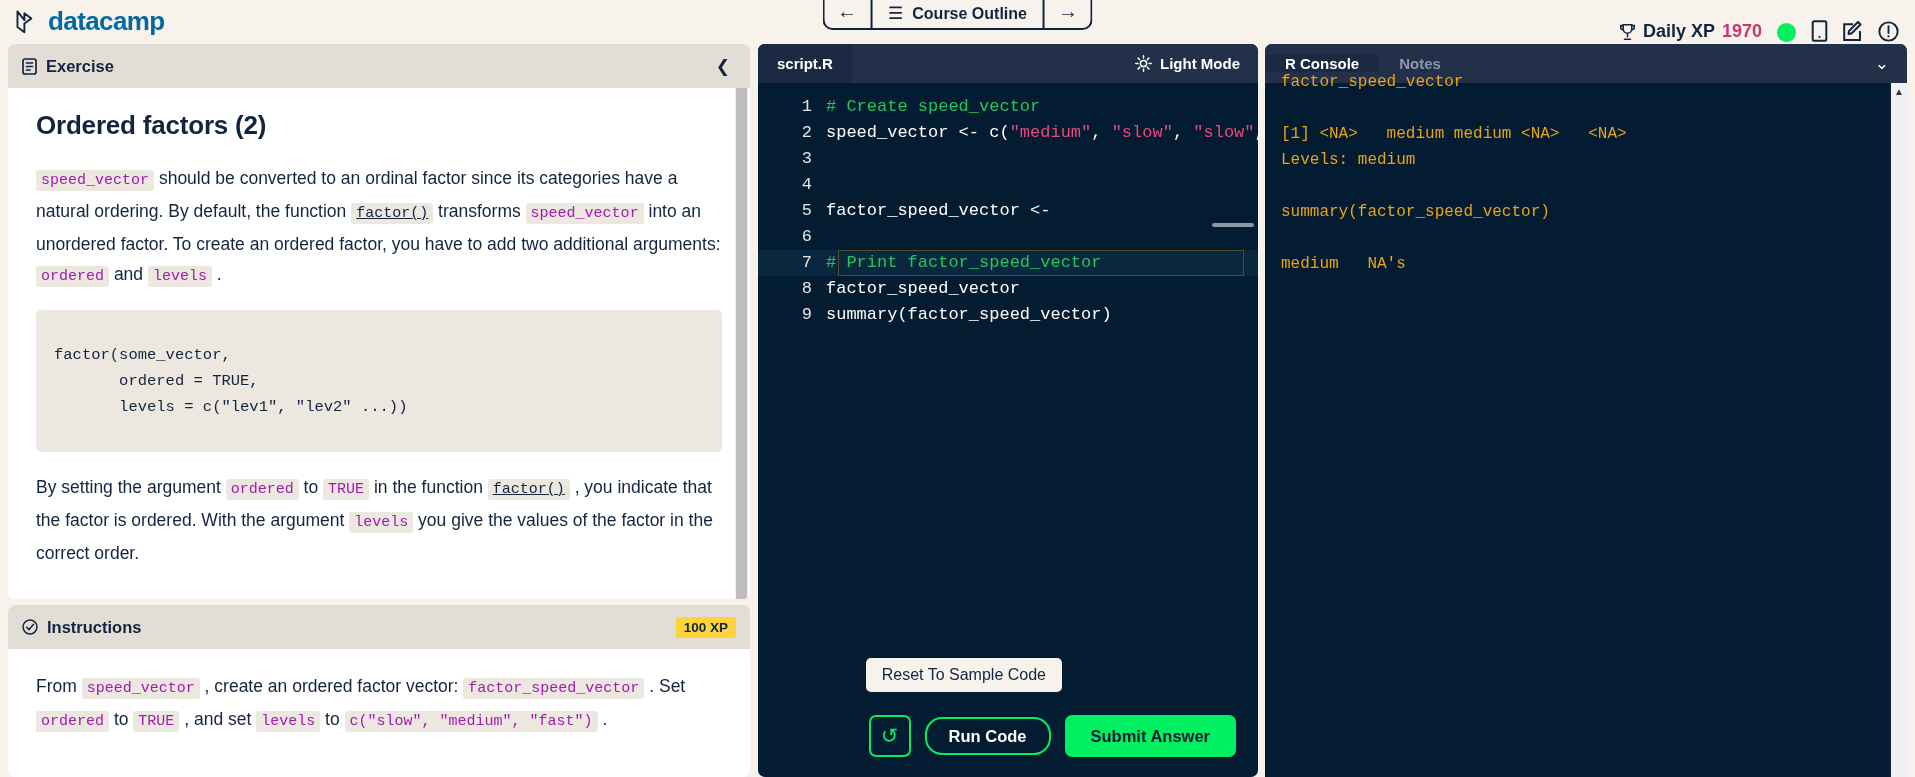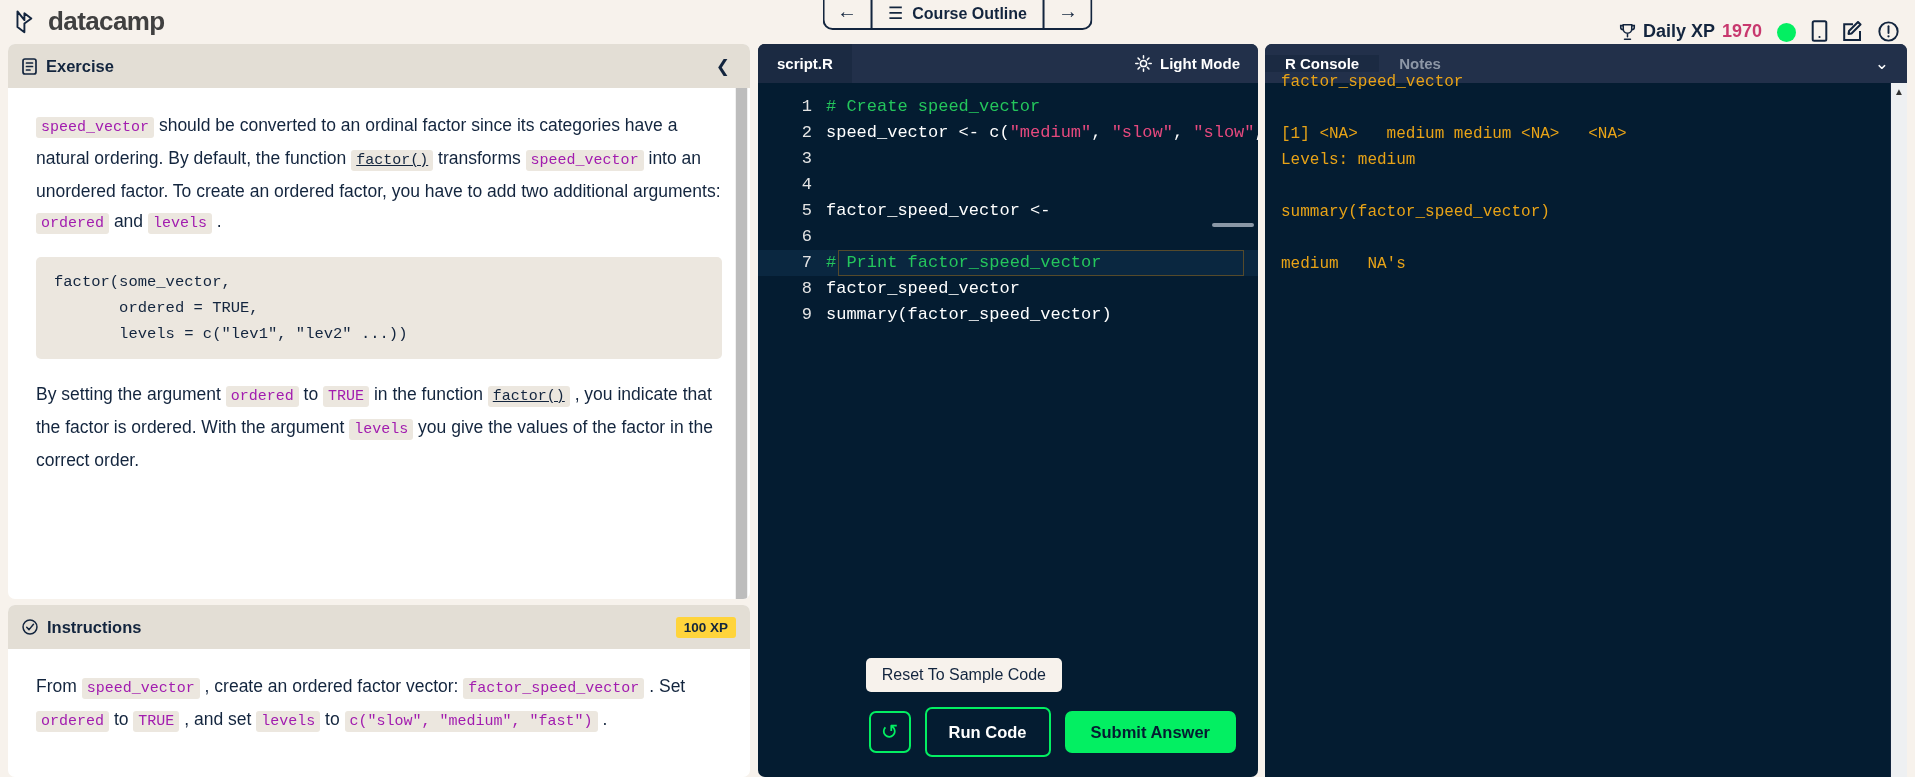--- a/index.html
+++ b/index.html
@@ -16,21 +16,21 @@
     position: absolute; top: 0; left: 0; width: 1915px; height: 42px;
     background: #f7f2ec;
     display: flex; align-items: center;
   }
   .brand {
     display: flex; align-items: center; gap: 8px;
     margin-left: 14px;
   }
   .brand-logo { width: 26px; height: 26px; display:block; }
   .brand-name {
-    font-size: 26px; font-weight: 700; color: #404040;
+    font-size: 26px; font-weight: 700; color: #0369a1;
     letter-spacing: -0.6px;
   }
   .nav-center {
     position: absolute; left: 50%; transform: translateX(-50%);
     top: -12px;
     display: flex; align-items: stretch;
     border: 2px solid #13253e;
     border-top: none;
     border-radius: 0 0 10px 10px;
     background: #f7f2ec;
@@ -127,21 +127,21 @@
     background: #ece7df;
     padding: 2px 5px;
     border-radius: 3px;
     color: #13253e;
     text-decoration: underline;
     cursor: pointer;
   }
   pre.ex-code {
     background: #ece7df;
     border-radius: 5px;
-    padding: 12px 18px;
+    padding: 32px 18px;
     font-family: "Liberation Mono", monospace;
     font-size: 15.5px;
     line-height: 26px;
     color: #13253e;
     margin-bottom: 20px;
     white-space: pre;
   }
   .panel-scrollbar {
     position: absolute; right: 2px; top: 0; width: 13px; bottom: 0;
     background: #f0f0f0;
@@ -222,22 +222,22 @@
     display: flex; align-items: center; gap: 14px;
   }
   .btn-reset {
     width: 42px; height: 42px;
     border: 2px solid #03ef62; border-radius: 7px;
     background: transparent; color: #03ef62;
     font-size: 21px; display: flex; align-items: center; justify-content: center;
     cursor: pointer;
   }
   .btn-run {
-    height: 50px; padding: 0 22px;
-    border: 2px solid #03ef62; border-radius: 7px;
+    height: 38px; padding: 0 22px;
+    border: 2px solid #03ef62; border-radius: 17px;
     background: transparent; color: #ffffff;
     font-size: 16.5px; font-weight: 700;
     display: flex; align-items: center; cursor: pointer;
   }
   .btn-submit {
     height: 42px; padding: 0 26px;
     border: none; border-radius: 7px;
     background: #03ef62; color: #041c31;
     font-size: 16.5px; font-weight: 700;
     display: flex; align-items: center; cursor: pointer;
@@ -341,20 +341,21 @@
         <span class="ch-icon">
           <svg width="15" height="17" viewBox="0 0 15 17" style="display:block">
             <rect x="1" y="1" width="13" height="15" rx="2" fill="none" stroke="#13253e" stroke-width="1.7"></rect>
             <path d="M4.5 5 h6 M4.5 8.5 h6 M4.5 12 h3.5" stroke="#13253e" stroke-width="1.7" stroke-linecap="round"></path>
           </svg>
         </span>
         <span class="ch-title">Exercise</span>
         <span class="collapse-btn">❮</span>
       </div>
       <div class="card-body">
+        <h1 class="ex-title">Ordered factors (2)</h1>
 
         <p class="ex-par">
           <code class="inline">speed_vector</code><span> should be converted to an ordinal factor since its categories have a natural ordering. By default, the function </span><code class="inline-link">factor()</code><span> transforms </span><code class="inline">speed_vector</code><span> into an unordered factor. To create an ordered factor, you have to add two additional arguments: </span><code class="inline">ordered</code><span> and </span><code class="inline">levels</code><span> .</span>
         </p>
 
         <pre class="ex-code">factor(some_vector,
        ordered = TRUE,
        levels = c("lev1", "lev2" ...))</pre>
 
         <p class="ex-par">

